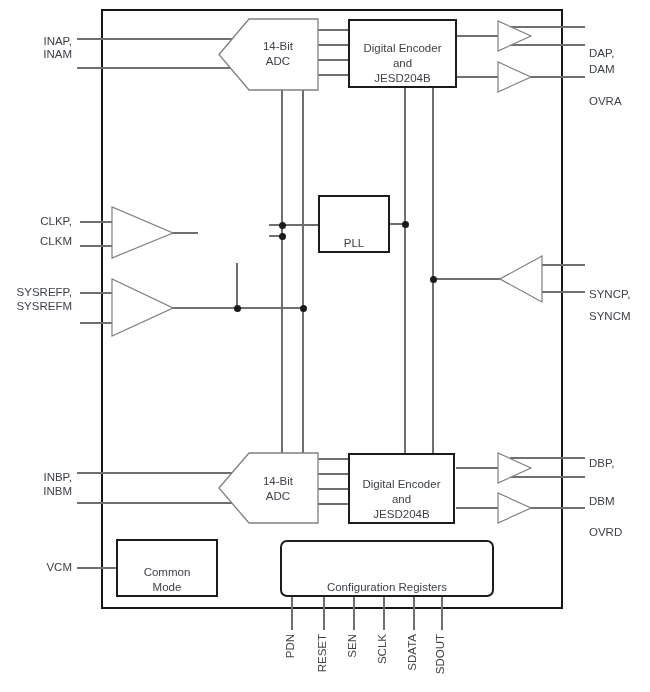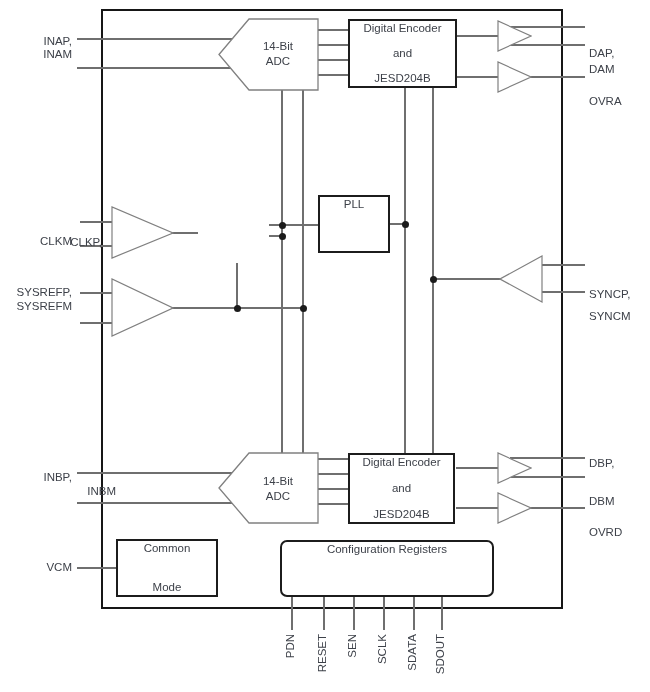--- a/index.html
+++ b/index.html
@@ -10,21 +10,21 @@
   .chip-border {
     position:absolute; left:101px; top:9px; width:462px; height:600px;
     border:2.5px solid #161616; box-sizing:border-box; z-index:1;
   }
   .hline, .vline { position:absolute; background:#6f6f6f; z-index:1; }
   .hline { height:1.5px; }
   .vline { width:1.5px; }
   .dot { position:absolute; width:7px; height:7px; border-radius:50%; background:#1b1b1b; z-index:4; }
   .box {
     position:absolute; background:#ffffff; border:2px solid #1c1c1c; box-sizing:border-box;
-    display:flex; flex-direction:column; justify-content:space-between; align-items:center;
+    display:flex; flex-direction:column; justify-content:flex-end; align-items:center;
     text-align:center; font-size:11.5px; line-height:15px; z-index:2;
   }
   .shape { position:absolute; z-index:2; }
   .shape-text {
     position:absolute; z-index:3; text-align:center; font-size:11.5px; line-height:15px;
   }
   .lbl { position:absolute; font-size:11.5px; line-height:13px; white-space:nowrap; z-index:3; }
   .lbl.left  { left:0; width:72px; text-align:right; }
   .lbl.right { left:589px; text-align:center;margin-top:25px; }
   .pin-label {
@@ -156,26 +156,26 @@
     <div>Common</div>
     <div>Mode</div>
   </div>
 
   <div class="box" style="left:280px; top:540px; width:214px; height:57px;border-radius:7px;">
     <div>Configuration Registers</div>
   </div>
 
   <div class="lbl left" style="top:35px;">INAP,</div>
   <div class="lbl left" style="top:48px;">INAM</div>
-  <div class="lbl left" style="top:236px;padding-left:30px;">CLKP,</div>
+  <div class="lbl left" style="top:215px;">CLKP,</div>
   <div class="lbl left" style="top:235px;">CLKM</div>
   <div class="lbl left" style="top:286px;">SYSREFP,</div>
   <div class="lbl left" style="top:300px;">SYSREFM</div>
   <div class="lbl left" style="top:471px;">INBP,</div>
-  <div class="lbl left" style="top:485px;padding-left:44px;">INBM</div>
+  <div class="lbl left" style="top:485px;">INBM</div>
   <div class="lbl left" style="top:561px;">VCM</div>
 
   <div class="lbl right" style="top:22px;">DAP,</div>
   <div class="lbl right" style="top:38px;">DAM</div>
   <div class="lbl right" style="top:70px;">OVRA</div>
   <div class="lbl right" style="top:263px;">SYNCP,</div>
   <div class="lbl right" style="top:285px;">SYNCM</div>
   <div class="lbl right" style="top:432px;">DBP,</div>
   <div class="lbl right" style="top:470px;">DBM</div>
   <div class="lbl right" style="top:501px;">OVRD</div>

